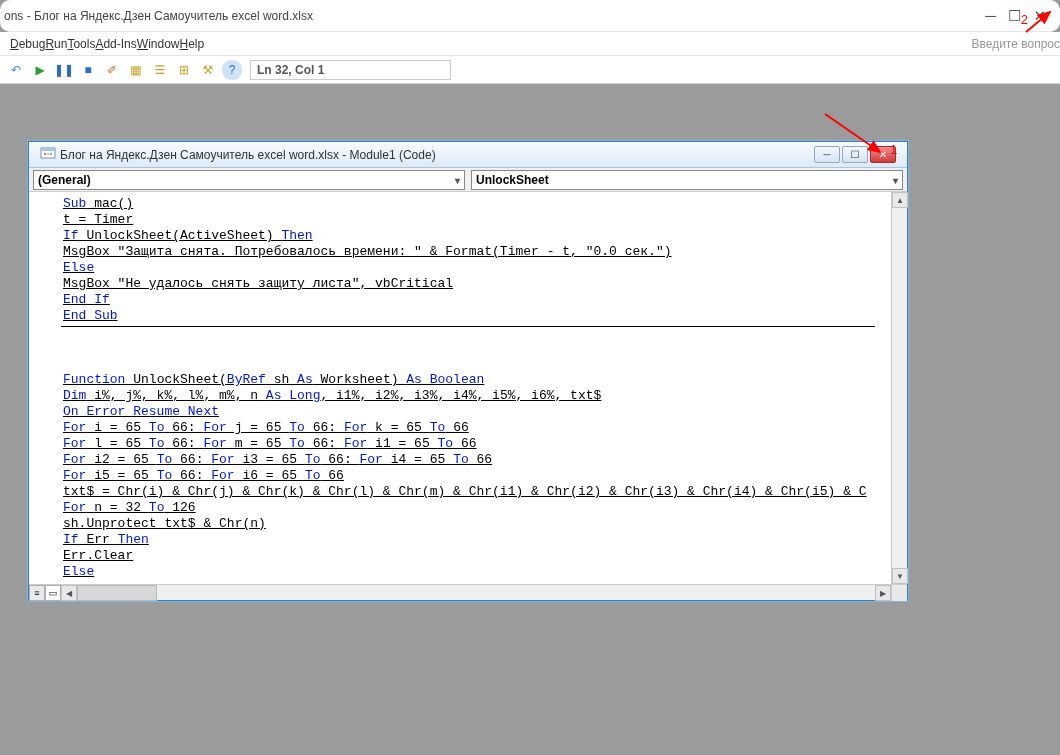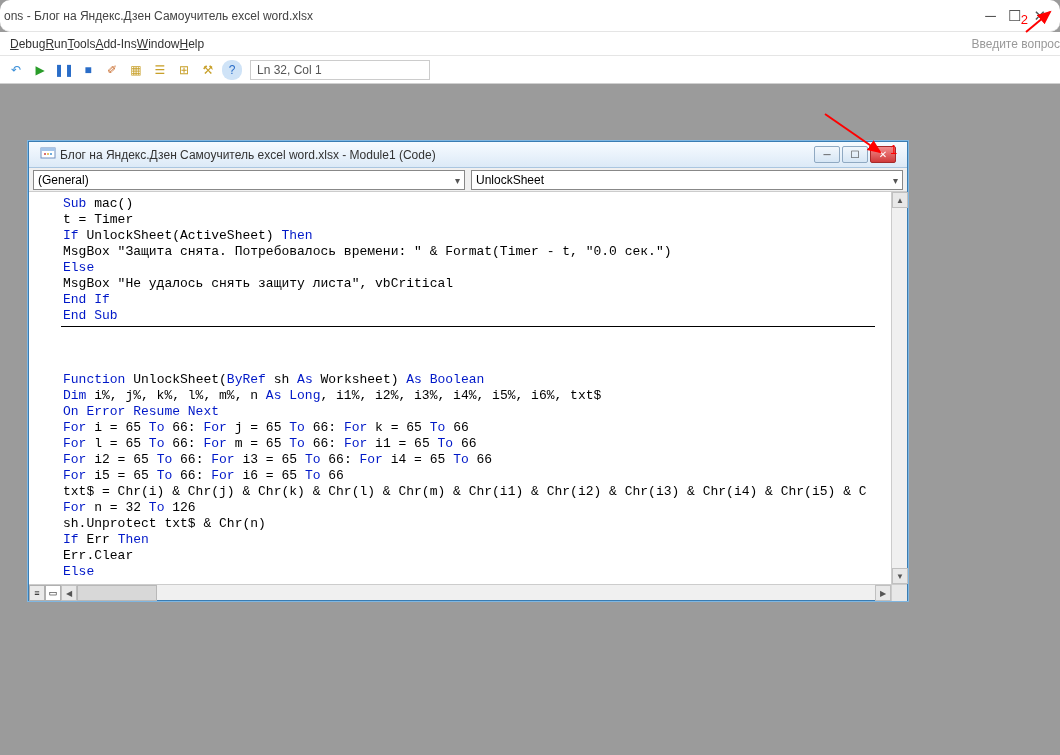--- a/index.html
+++ b/index.html
@@ -72,25 +72,26 @@
     height: 20px;
     display: flex;
     align-items: center;
     justify-content: center;
     font-size: 12px;
   }
   .cursor-pos {
     border: 1px solid #ccc;
     background: #fff;
     height: 20px;
-    width: 180px;
+    width: 201px;
     padding: 0 6px;
     line-height: 18px;
     color: #555;
     margin-left: 4px;
+    font-weight: bold;
   }
   
   .mdi-area {
     position: absolute;
     left: 0;
     top: 84px;
     right: 0;
     bottom: 0;
     background: #9b9b9b;
   }
@@ -153,21 +154,21 @@
   }
   .dropdown {
     border: 1px solid #888;
     background: #fff;
     height: 20px;
     flex: 1;
     display: flex;
     align-items: center;
     justify-content: space-between;
     padding: 0 4px;
-    font-weight: normal;
+    font-weight: bold;
     font-size: 12px;
   }
   .dropdown .chev {
     font-size: 10px;
     color: #555;
   }
   .code-area {
     position: relative;
     height: calc(100% - 26px - 24px - 16px);
     display: flex;
@@ -179,20 +180,21 @@
   }
   .code-text {
     flex: 1;
     font-family: "Courier New", monospace;
     font-size: 13px;
     line-height: 16px;
     white-space: pre;
     padding: 4px 2px;
     overflow: hidden;
     position: relative;
+    text-decoration: underline;
   }
   .kw { color: #0018c8; }
   .hr-line {
     position: absolute;
     left: 0;
     right: 16px;
     height: 1px;
     background: #000;
   }
   .vscroll {

